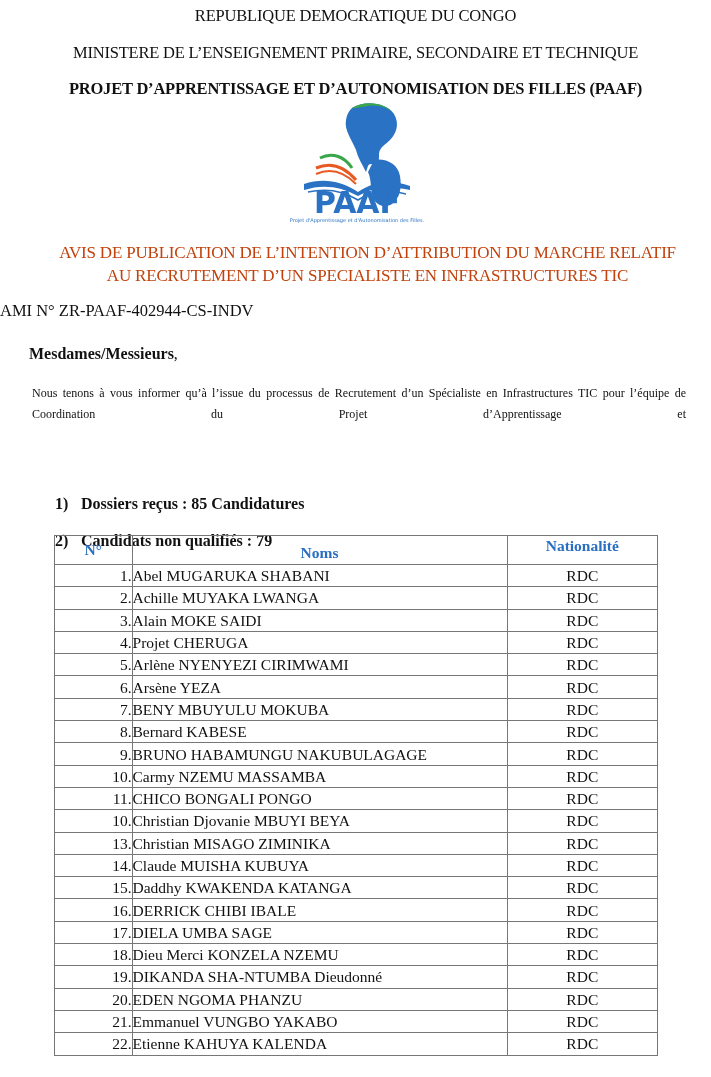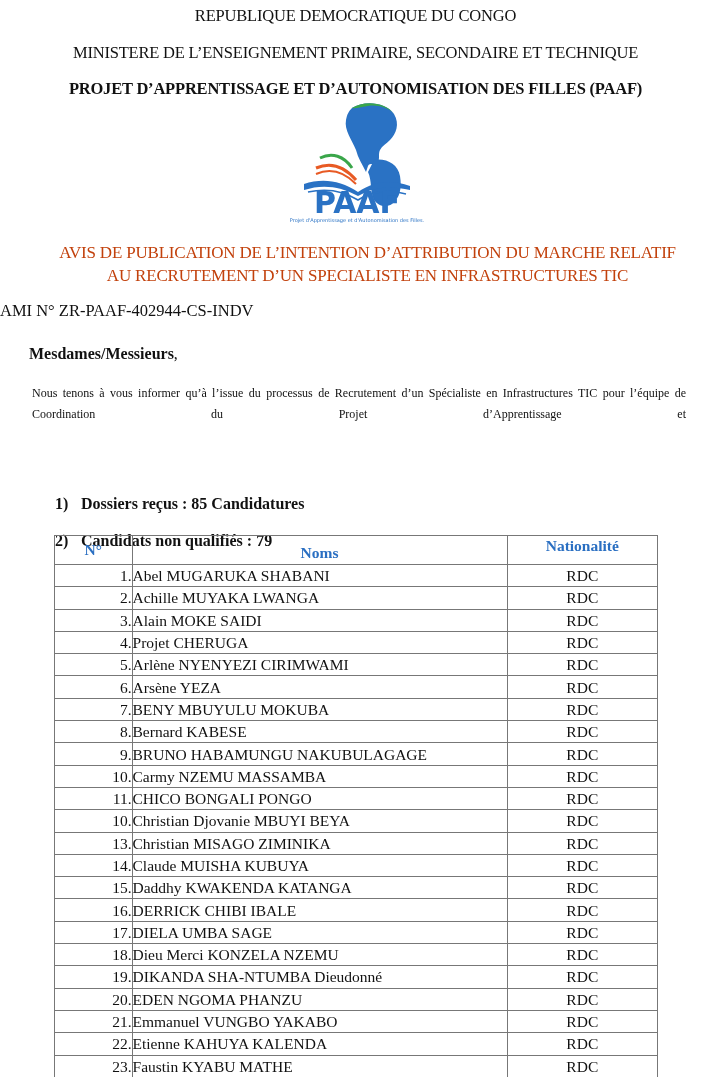--- a/index.html
+++ b/index.html
@@ -206,19 +206,14 @@
       <tr>
         <td class="num">21.</td>
         <td class="name">Emmanuel VUNGBO YAKABO</td>
         <td class="nat">RDC</td>
       </tr>
       <tr>
         <td class="num">22.</td>
         <td class="name">Etienne KAHUYA KALENDA</td>
         <td class="nat">RDC</td>
       </tr>
-      <tr>
-        <td class="num">23.</td>
-        <td class="name">Faustin KYABU MATHE</td>
-        <td class="nat">RDC</td>
-      </tr>
     </tbody>
 </table>
 
 </body></html>

